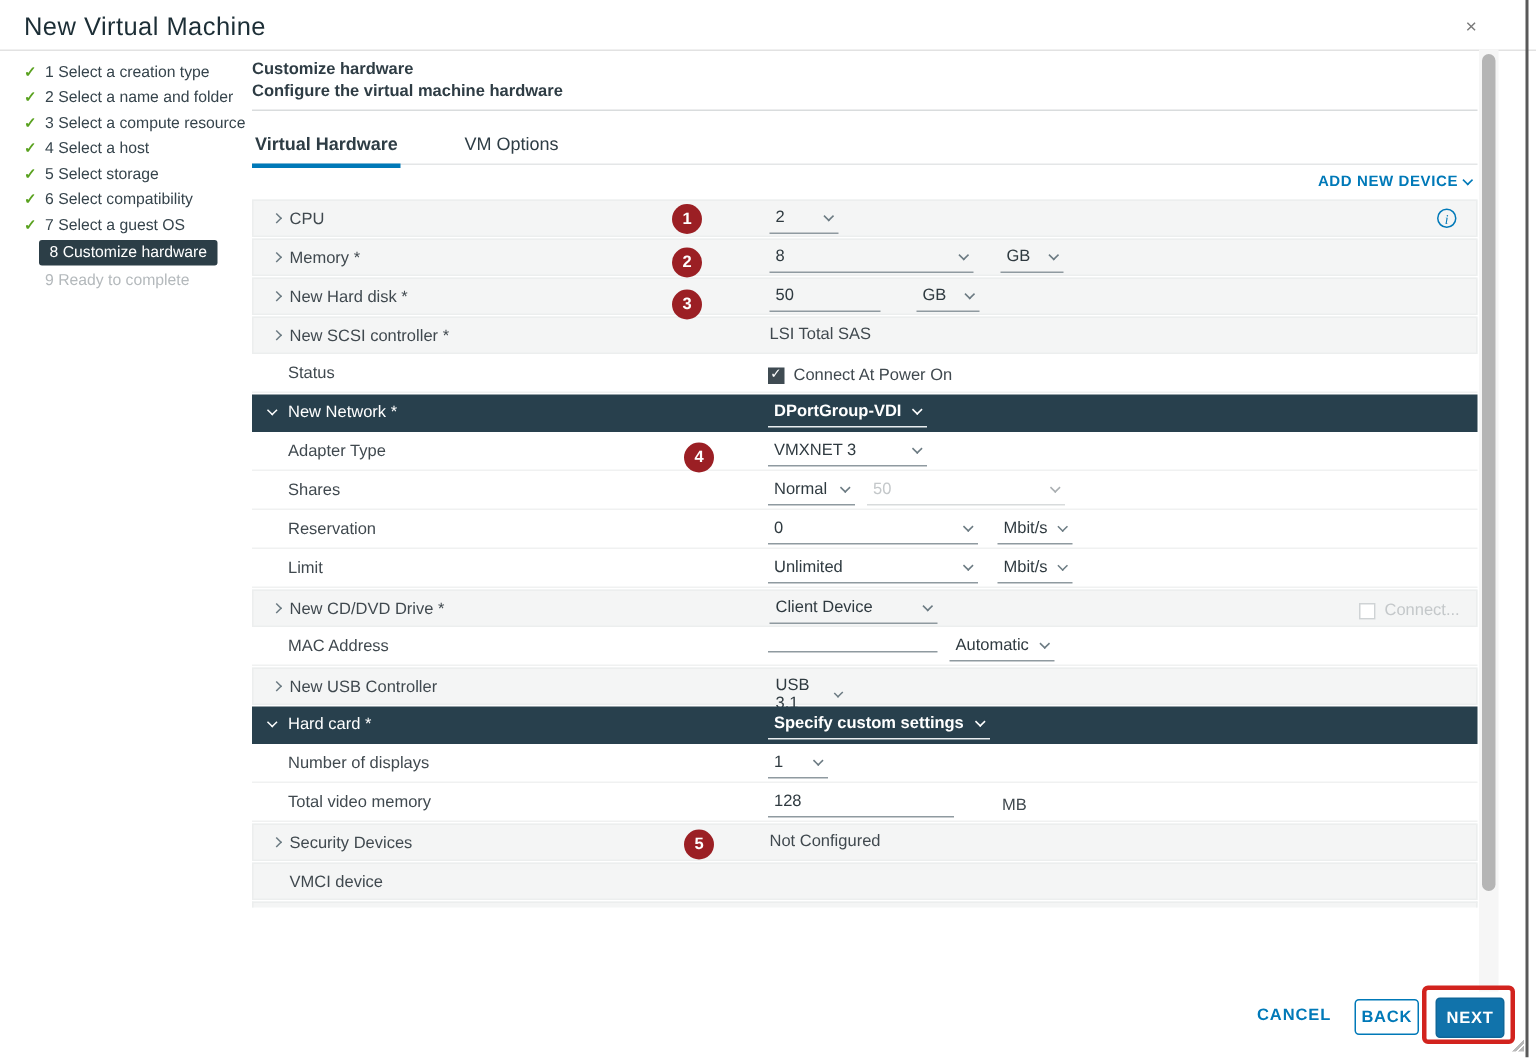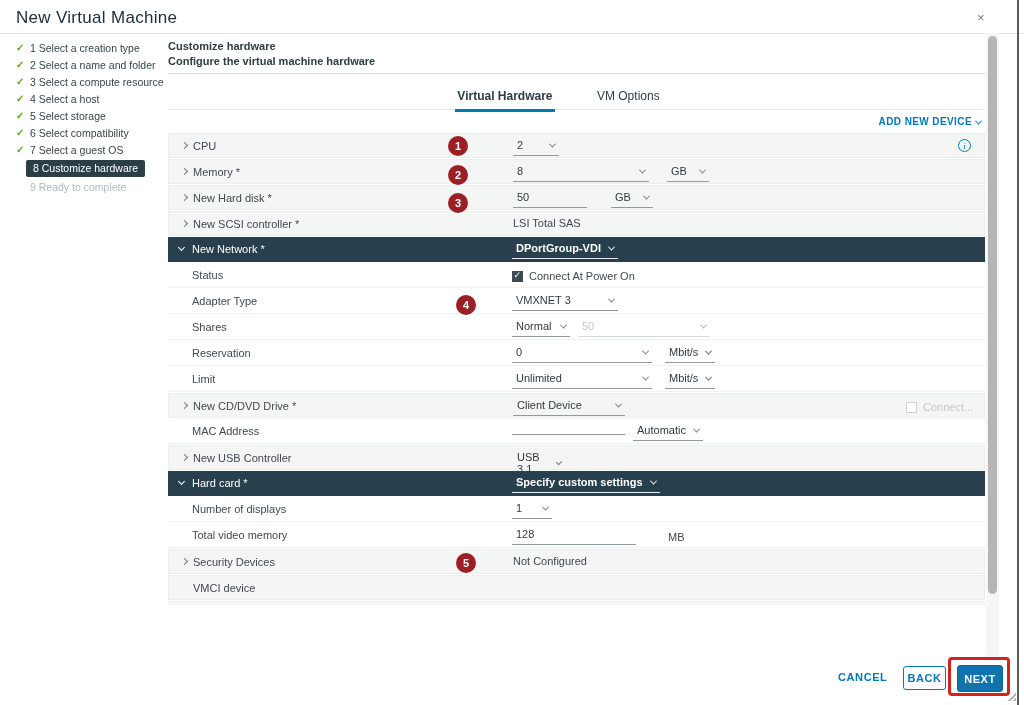--- a/index.html
+++ b/index.html
@@ -20,21 +20,21 @@
   .step.active .st-txt { left:12px; top:0; background:#2c3e47; color:#fff; padding:2px 7px 3px 7px; border-radius:2px; }
   .step.future { color:#b4b9bc; }
   .step.future .st-txt { left:16px; }
 
   
   .main { position:absolute; left:168px; top:38px; width:817px; }
   .sec-title { position:absolute; left:0; top:2px; font-size:11px; font-weight:bold; color:#2e3c44; }
   .sec-sub { position:absolute; left:0; top:17px; font-size:11px; font-weight:bold; color:#2e3c44; }
   .sec-divider { position:absolute; left:0; top:35px; width:817px; height:1px; background:#d9dcdd; }
 
-  .tabs { position:absolute; left:0; top:48px; width:817px; height:24px; border-bottom:1px solid #e4e6e7;text-align:center; }
+  .tabs { position:absolute; left:0; top:48px; width:817px; height:24px; border-bottom:1px solid #e4e6e7; }
   .tab { position:relative; display:inline-block; font-size:12px; color:#2e3d45; padding:3px 2px 6px 2px; margin-right:36px; cursor:pointer; }
   .tab.active { font-weight:bold; border-bottom:3px solid #0079b8; }
 
   .add-device { position:absolute; right:4px; top:78px; font-size:10px; font-weight:bold; letter-spacing:.4px; color:#0079b8; cursor:pointer; }
   .add-device .cdown { border-color:#0079b8; margin-left:4px; }
 
   
   .hw { position:absolute; left:0; top:95px; width:817px; }
   .row { position:relative; height:25px; margin-bottom:1px;text-decoration:underline; }
   .row.gray { background:#f4f5f5; border:1px solid #eceeee; }
@@ -183,36 +183,36 @@
       </div>
 
       <div class="row gray">
         <span class="chev-r"></span>
         <span class="lbl">New SCSI controller *</span>
         <div class="vals">
             <span class="txtval">LSI Total SAS</span>
           </div>
       </div>
 
-      <div class="row dark">
-        <span class="chev-d"></span>
-        <span class="lbl">New Network *</span>
-        <div class="vals">
-          <span class="dd">
-              <span>DPortGroup-VDI</span>
-              <span class="cdown"></span>
-            </span>
-        </div>
-      </div>
-
       <div class="row white">
         <span class="lbl">Status</span>
         <div class="vals" style="top:5px">
           <span class="cb checked"></span>
           <span class="cb-lab">Connect At Power On</span>
+        </div>
+      </div>
+
+      <div class="row dark">
+        <span class="chev-d"></span>
+        <span class="lbl">New Network *</span>
+        <div class="vals">
+          <span class="dd">
+              <span>DPortGroup-VDI</span>
+              <span class="cdown"></span>
+            </span>
         </div>
       </div>
 
       <div class="row white">
         <span class="lbl">Adapter Type</span>
         <div class="vals">
           <span class="dd" style="width:106px">
               <span>VMXNET 3</span>
               <span class="cdown"></span>
             </span>

